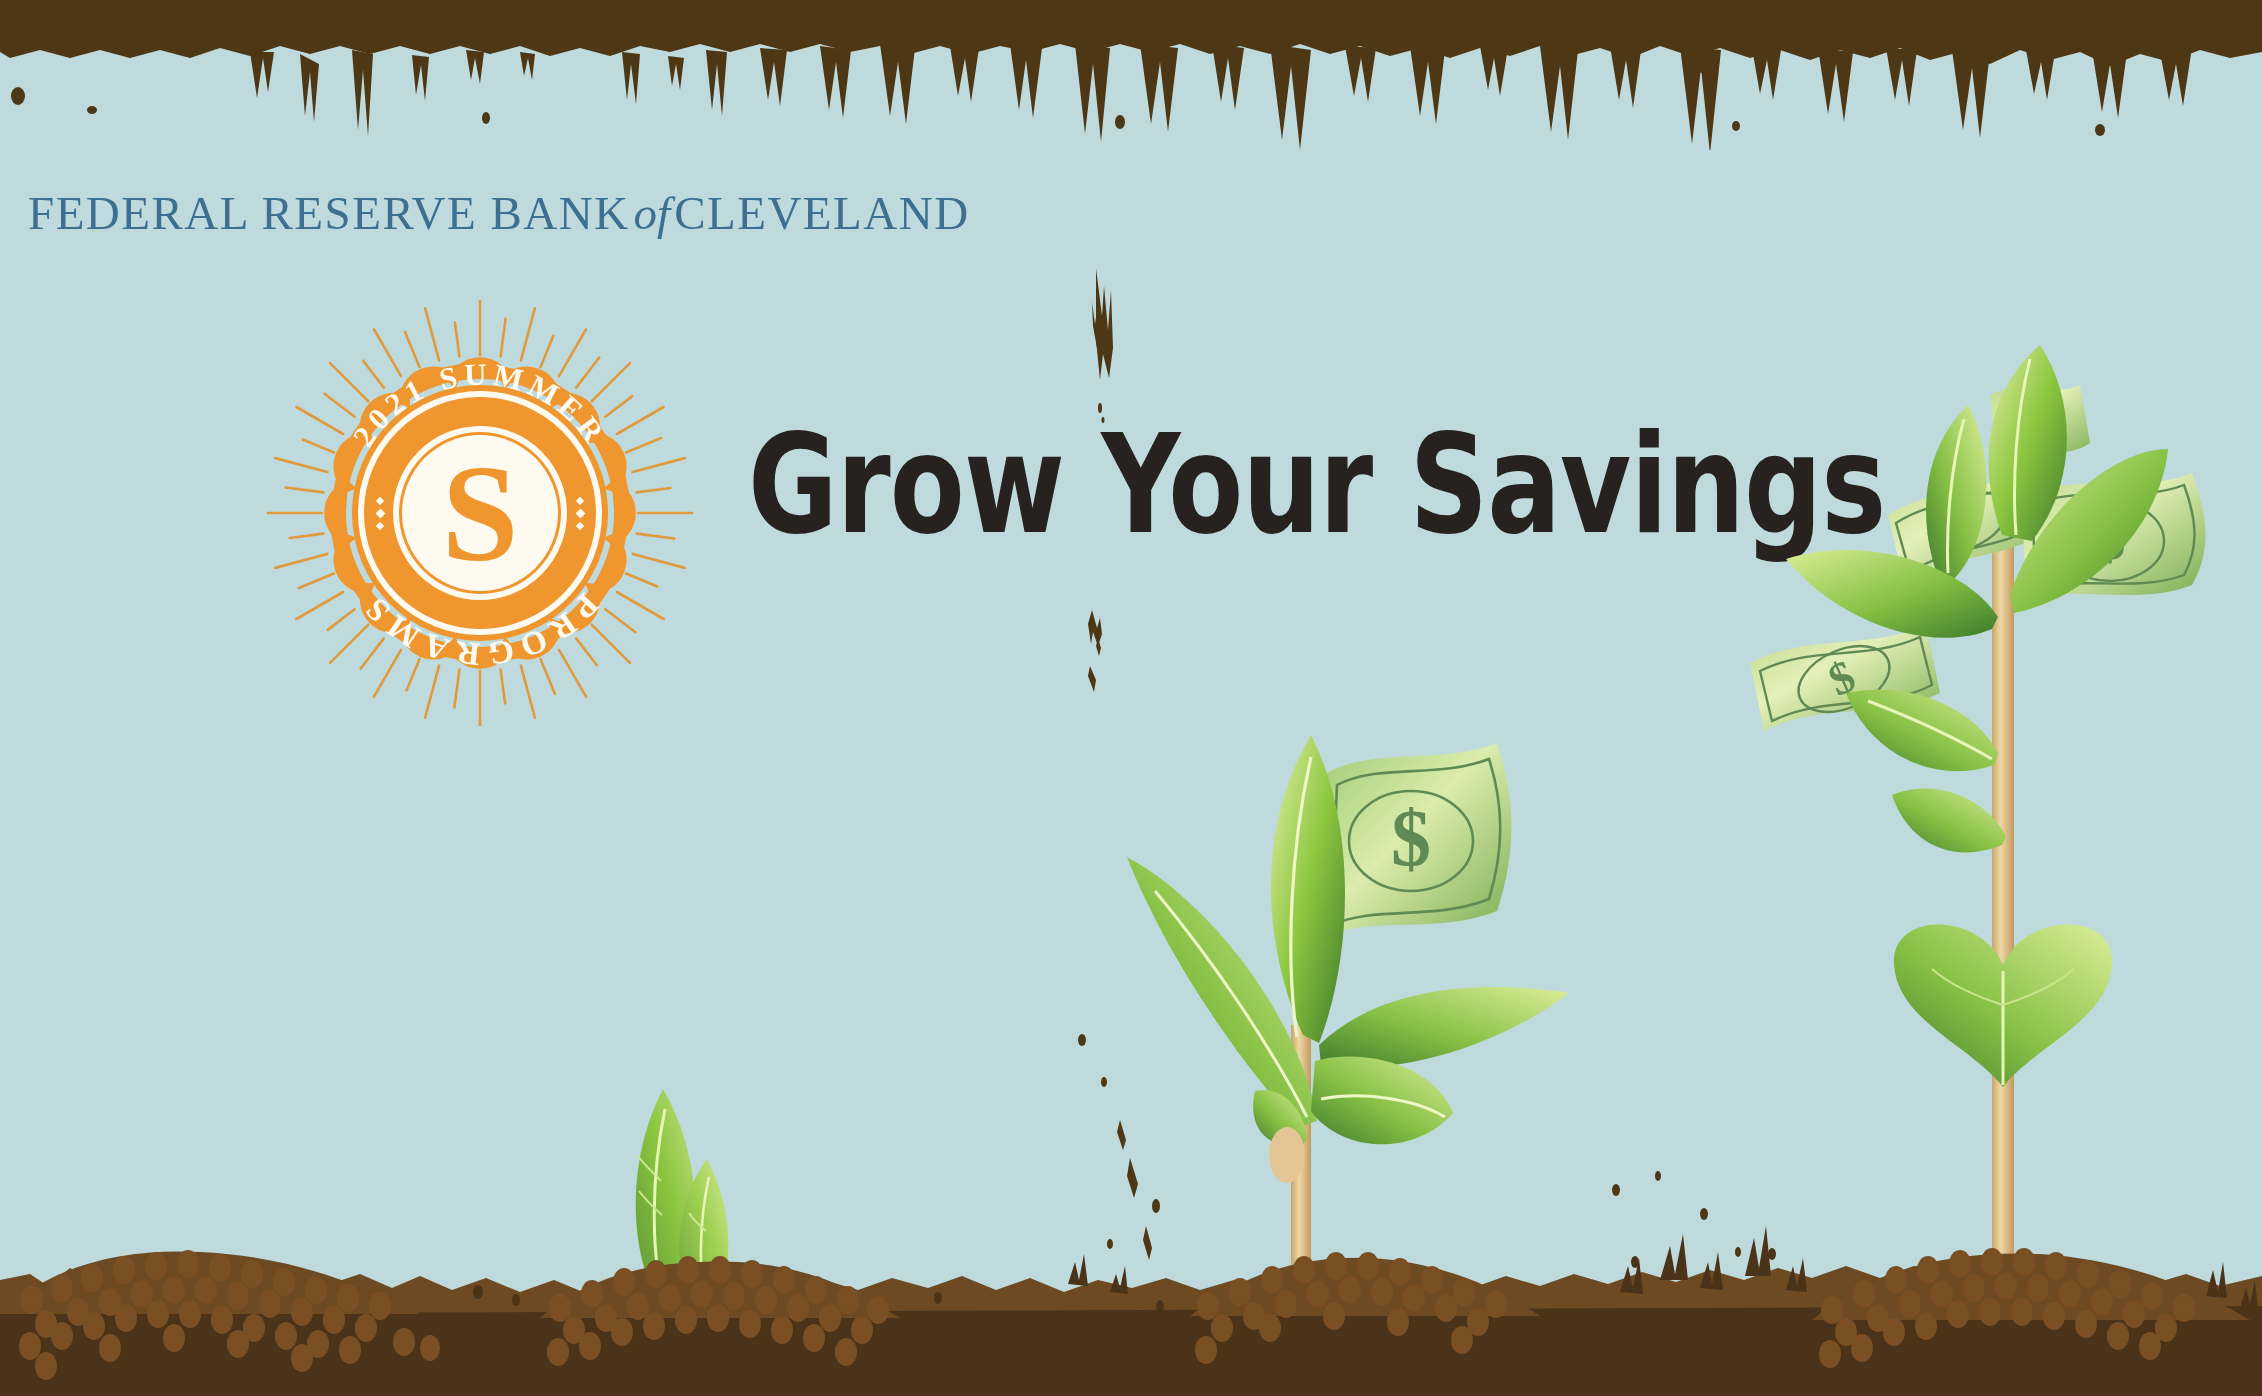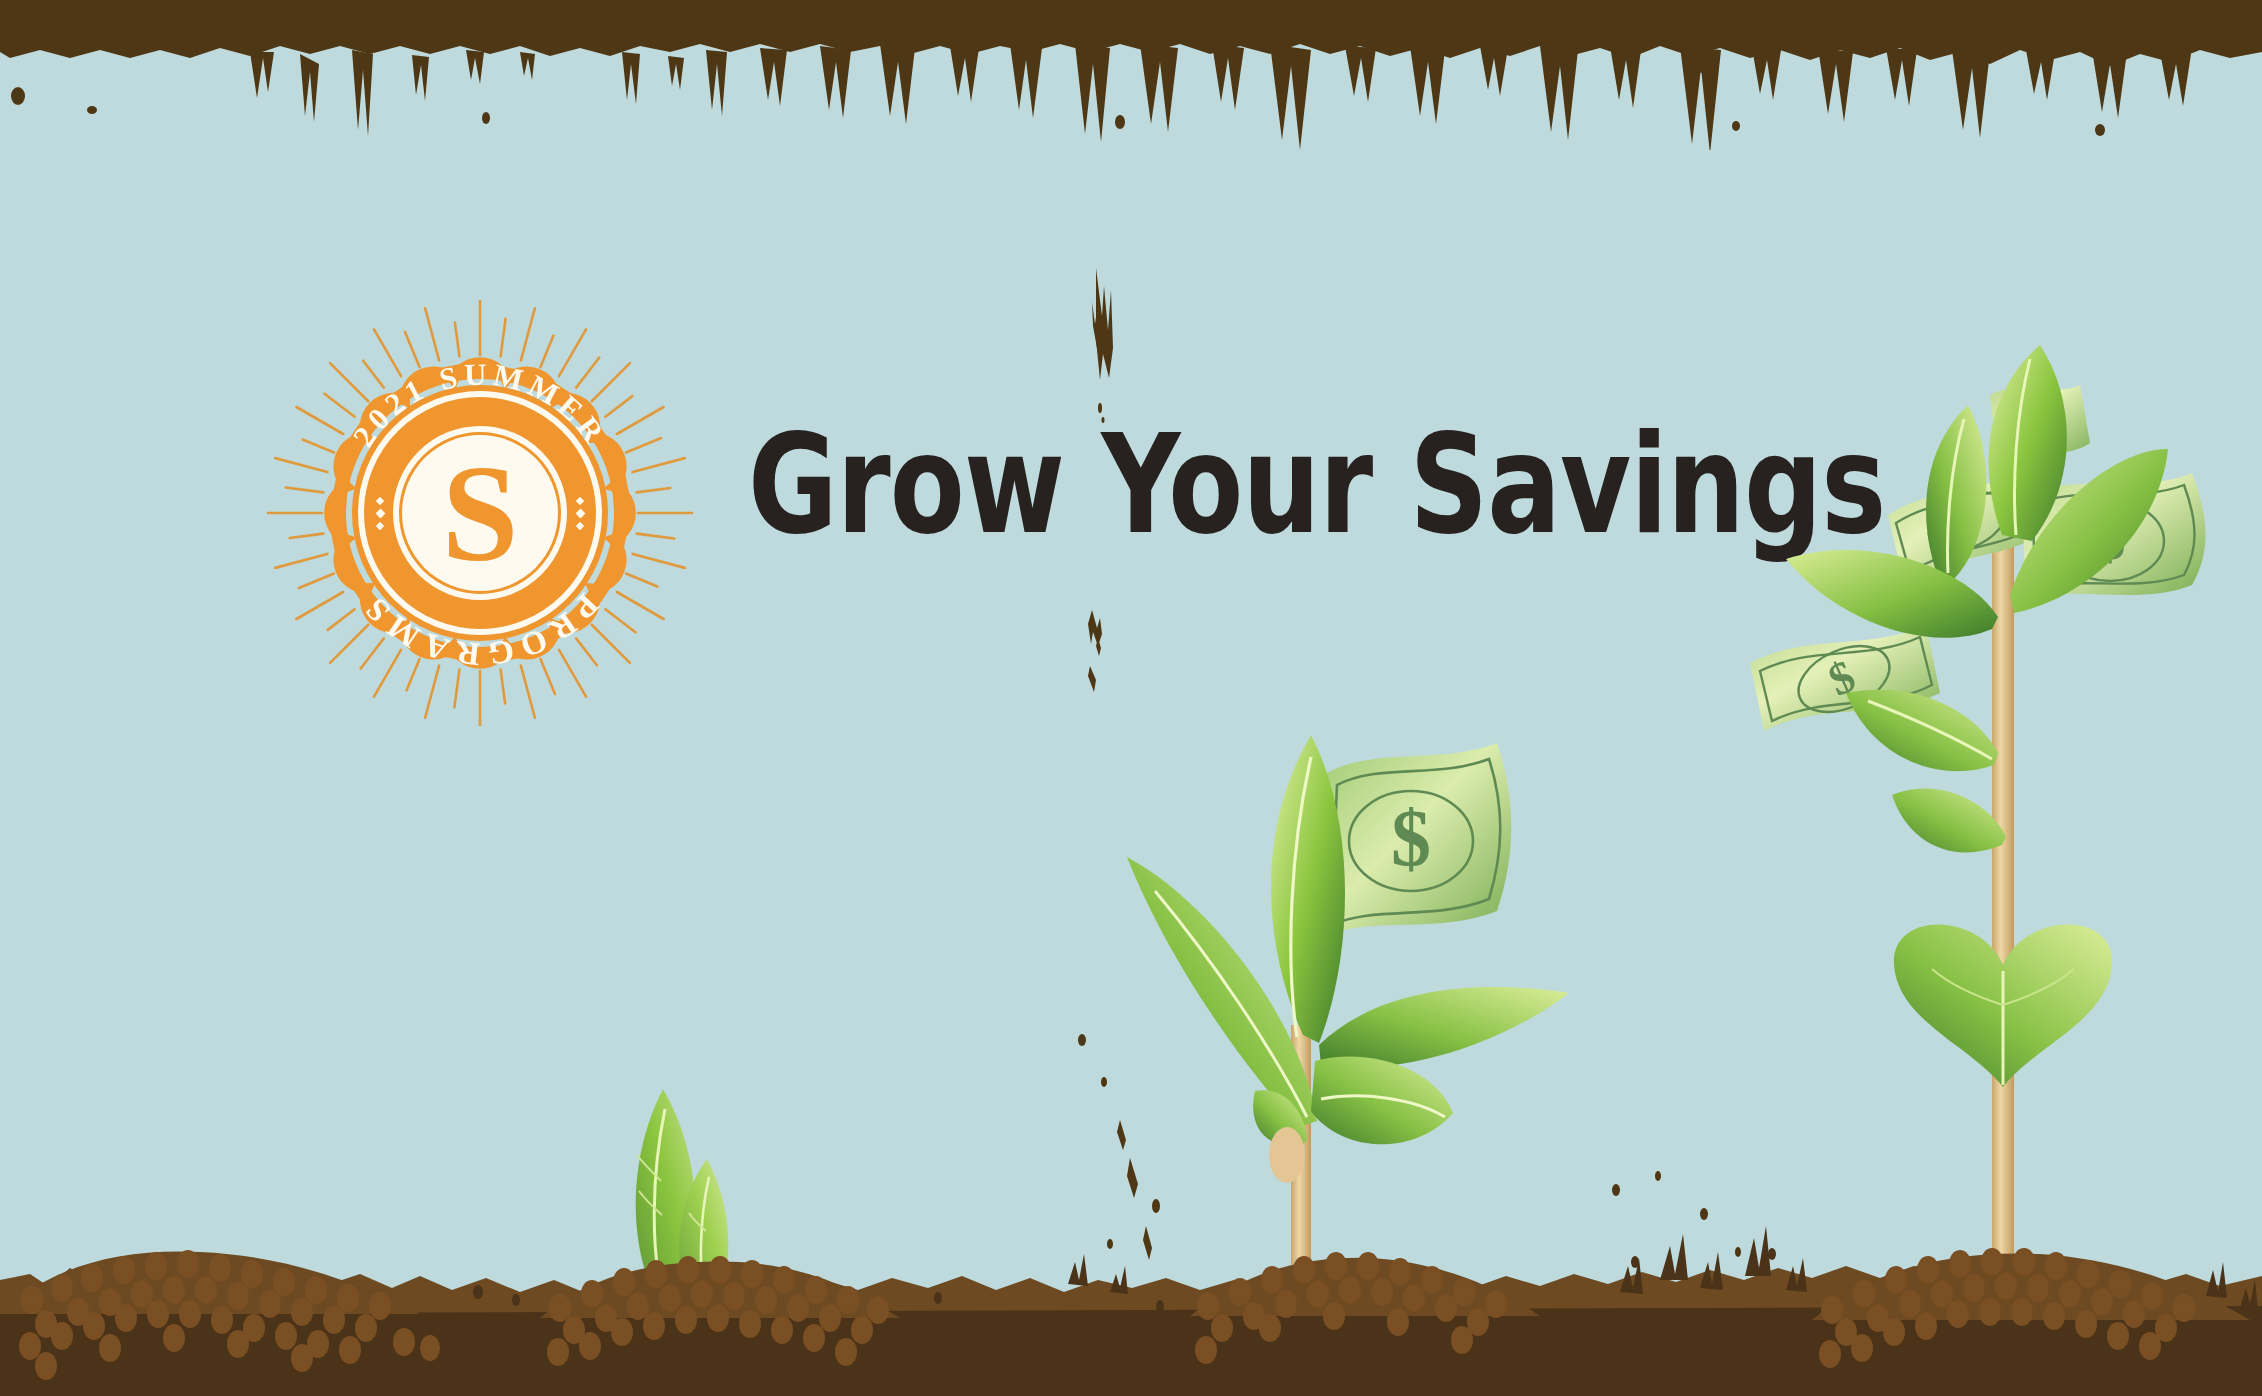--- a/index.html
+++ b/index.html
@@ -153,20 +153,23 @@
   </svg>
   <svg class="vscratch" style="left:1600px;top:1170px;width:160px;height:120px" viewBox="0 0 160 120">
     <g fill="#4e3714">
       <ellipse cx="16" cy="20" rx="4" ry="6"></ellipse>
       <ellipse cx="58" cy="6" rx="3" ry="5"></ellipse>
       <ellipse cx="104" cy="44" rx="4" ry="6"></ellipse>
       <ellipse cx="138" cy="82" rx="3" ry="5"></ellipse>
     </g>
   </svg>
 
+  <div class="wordmark">
+    <span>FEDERAL RESERVE BANK</span><span class="of">of</span><span>CLEVELAND</span>
+  </div>
 
   <svg class="badge" viewBox="0 0 430 430">
     <defs>
       <path id="arcTop" d="M 215,215 m -128,0 a 128,128 0 0 1 256,0" fill="none"></path>
       <path id="arcBottom" d="M 215,215 m 130,0 a 130,130 0 0 1 -260,0" fill="none"></path>
       <g id="rayset"></g>
     </defs>
 
     <g stroke="#e09a3e" stroke-width="2.6" stroke-linecap="round">
       <g transform="translate(215,215)">

